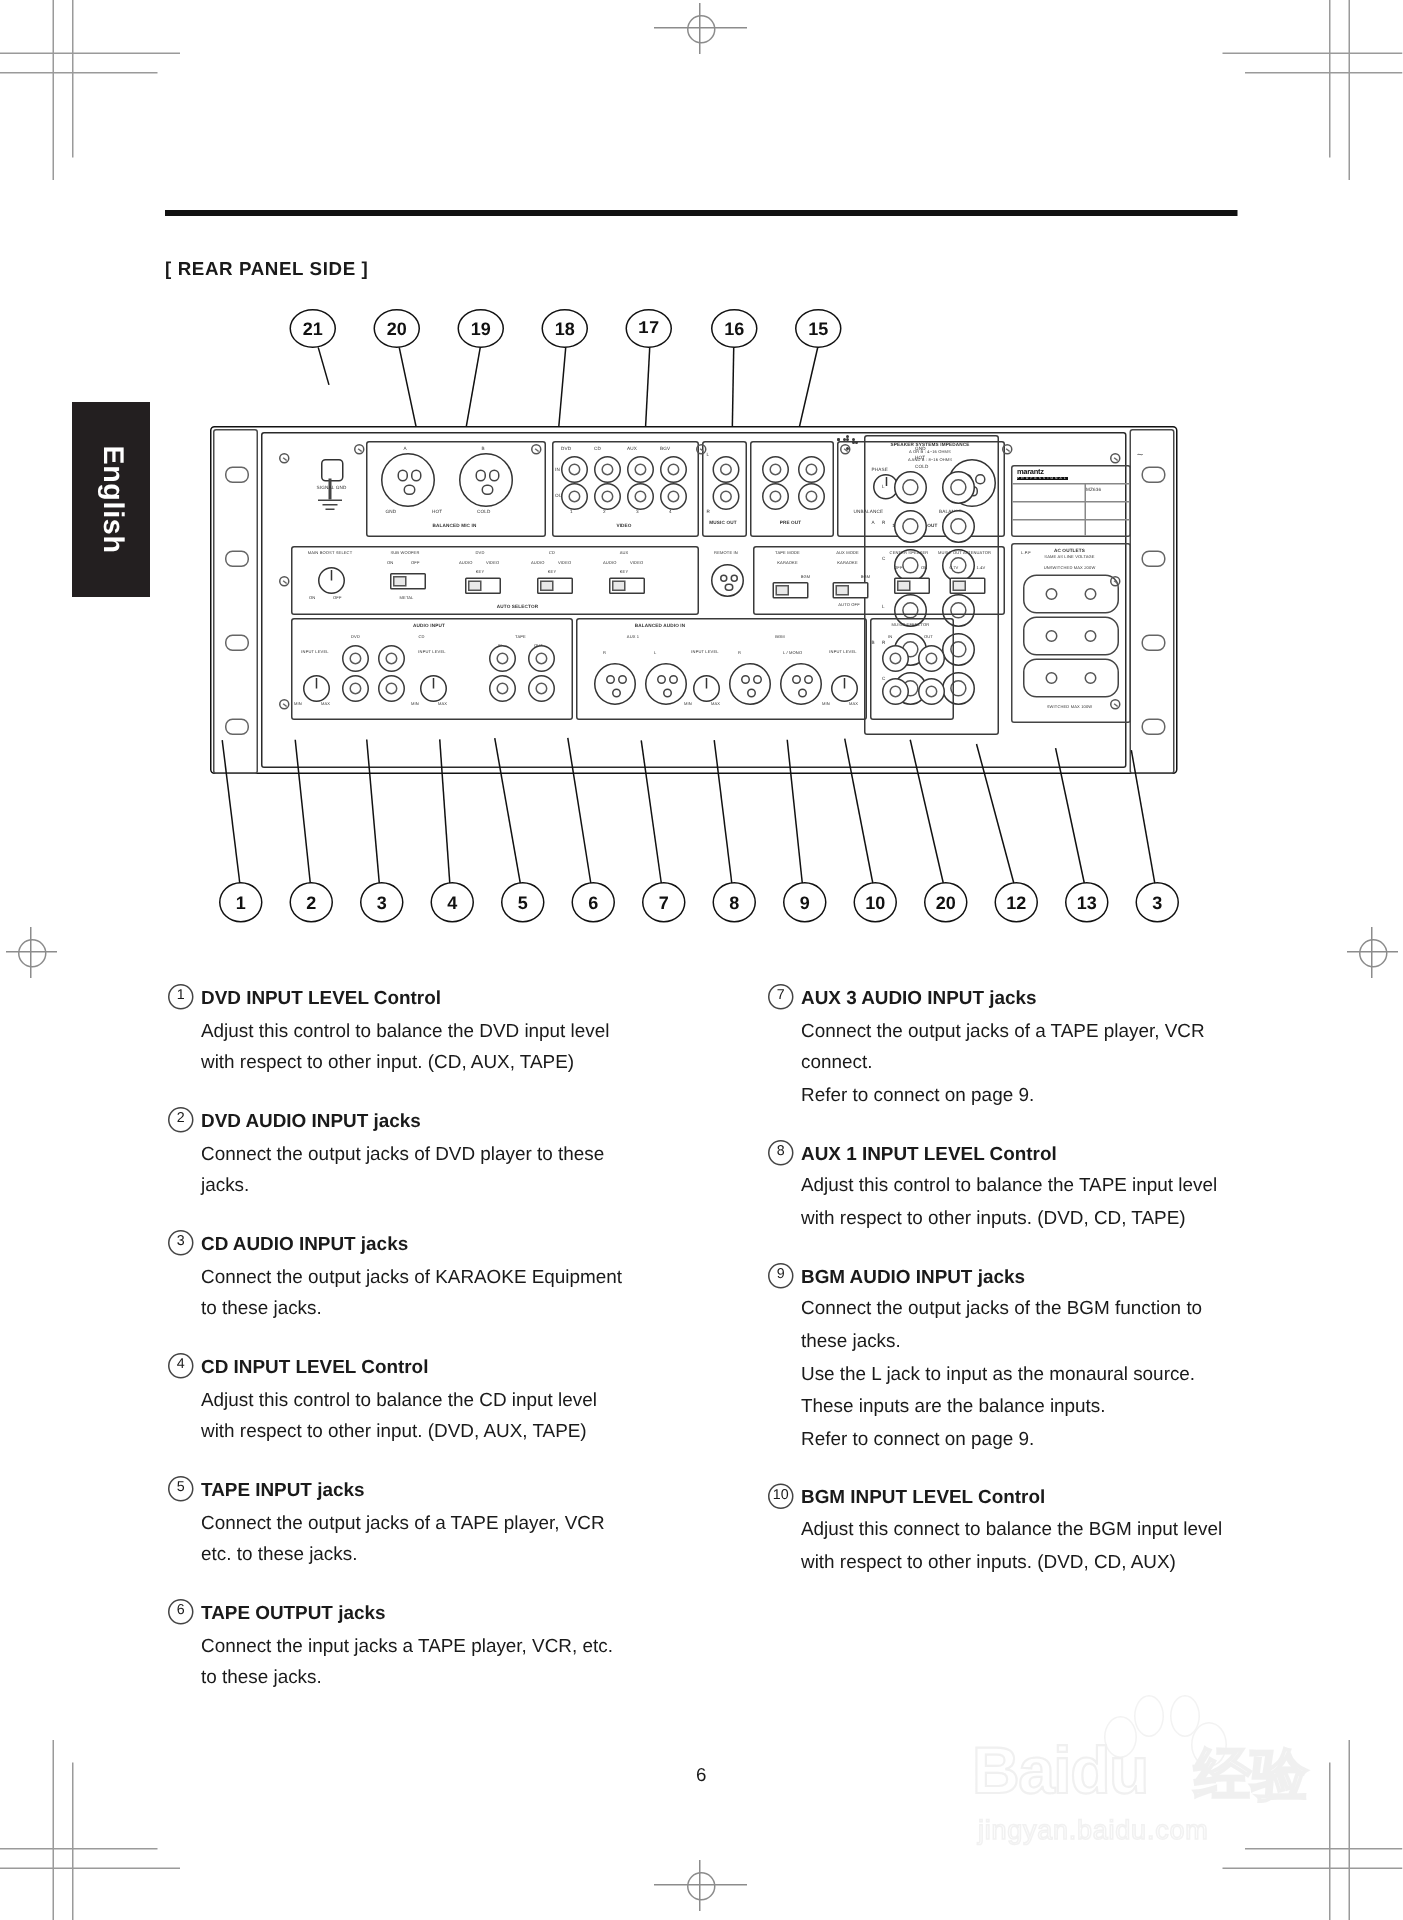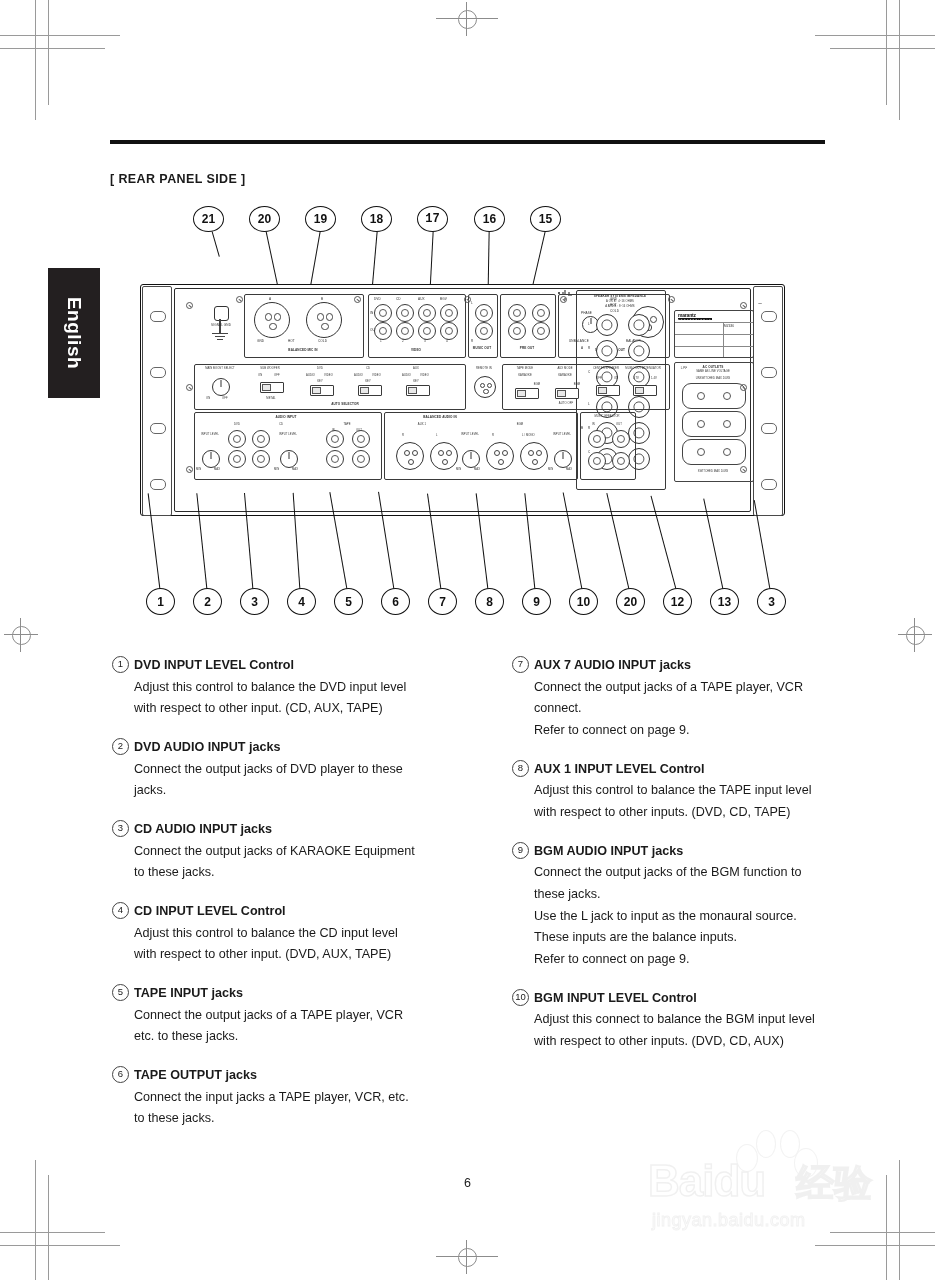--- a/index.html
+++ b/index.html
@@ -561,21 +561,21 @@
       <div class="item">
         <div class="num">6</div>
         <div class="ttl">TAPE OUTPUT jacks</div>
         <span class="ln just">Connect the input jacks a TAPE player, VCR, etc.</span>
         <span class="ln">to these jacks.</span>
       </div>
     </div>
   <div class="col right" id="col-right">
       <div class="item">
         <div class="num">7</div>
-        <div class="ttl">AUX 7 AUDIO INPUT jacks</div>
+        <div class="ttl">AUX 3 AUDIO INPUT jacks</div>
         <span class="ln just">Connect the output jacks of a TAPE player, VCR</span>
         <span class="ln">connect.</span>
         <span class="ln">Refer to connect on page 9.</span>
       </div>
       <div class="item">
         <div class="num">8</div>
         <div class="ttl">AUX 1 INPUT LEVEL Control</div>
         <span class="ln just">Adjust this control to balance the TAPE input level</span>
         <span class="ln">with respect to other inputs. (DVD, CD, TAPE)</span>
       </div>

